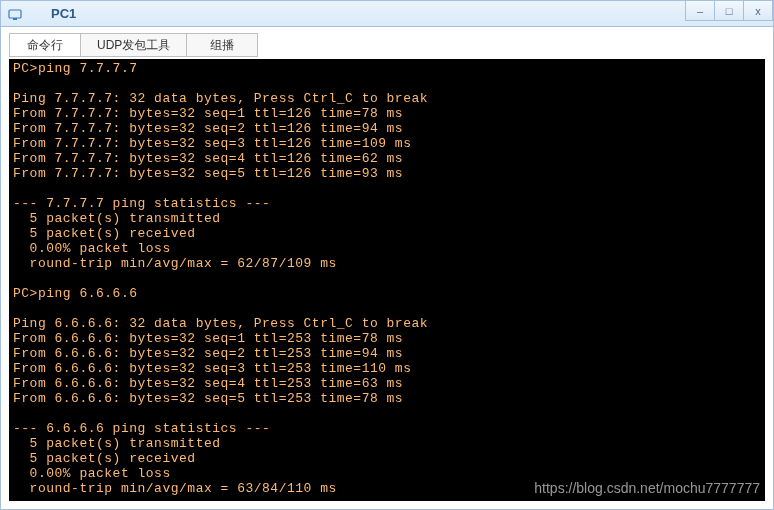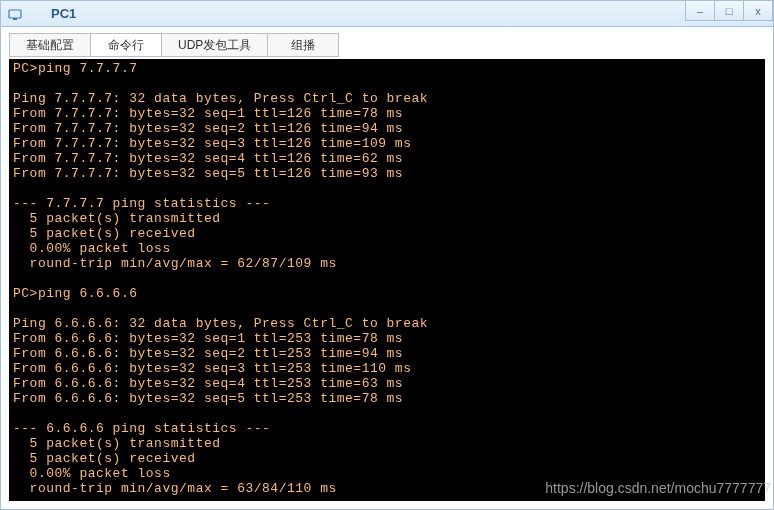--- a/index.html
+++ b/index.html
@@ -91,21 +91,21 @@
       font-size: 13px;
       padding: 2px 4px;
       overflow: hidden;
       white-space: pre;
       line-height: 15px;
       margin: 2px 8px 8px 8px;
       letter-spacing: 0.5px;
     }
     .watermark {
       position: absolute;
-      right: 3px;
+      right: 14px;
       bottom: 14px;
       color: rgba(200,200,200,0.75);
       font-size: 14px;
       font-family: Arial, sans-serif;
       pointer-events: none;
     }
   </style>
 </head>
 <body>
 
@@ -125,21 +125,20 @@
       <div class="win-btn">
           <span>□</span>
         </div>
       <div class="win-btn">
           <span>x</span>
         </div>
     </div>
   </div>
 
   <div class="tabbar">
-    <div class="tab"><span>基础配置</span></div>
     <div class="tab active"><span>命令行</span></div>
     <div class="tab"><span>UDP发包工具</span></div>
     <div class="tab"><span>组播</span></div>
   </div>
 
   <div class="terminal" id="terminal">PC&gt;ping 7.7.7.7
 
 Ping 7.7.7.7: 32 data bytes, Press Ctrl_C to break
 From 7.7.7.7: bytes=32 seq=1 ttl=126 time=78 ms
 From 7.7.7.7: bytes=32 seq=2 ttl=126 time=94 ms

